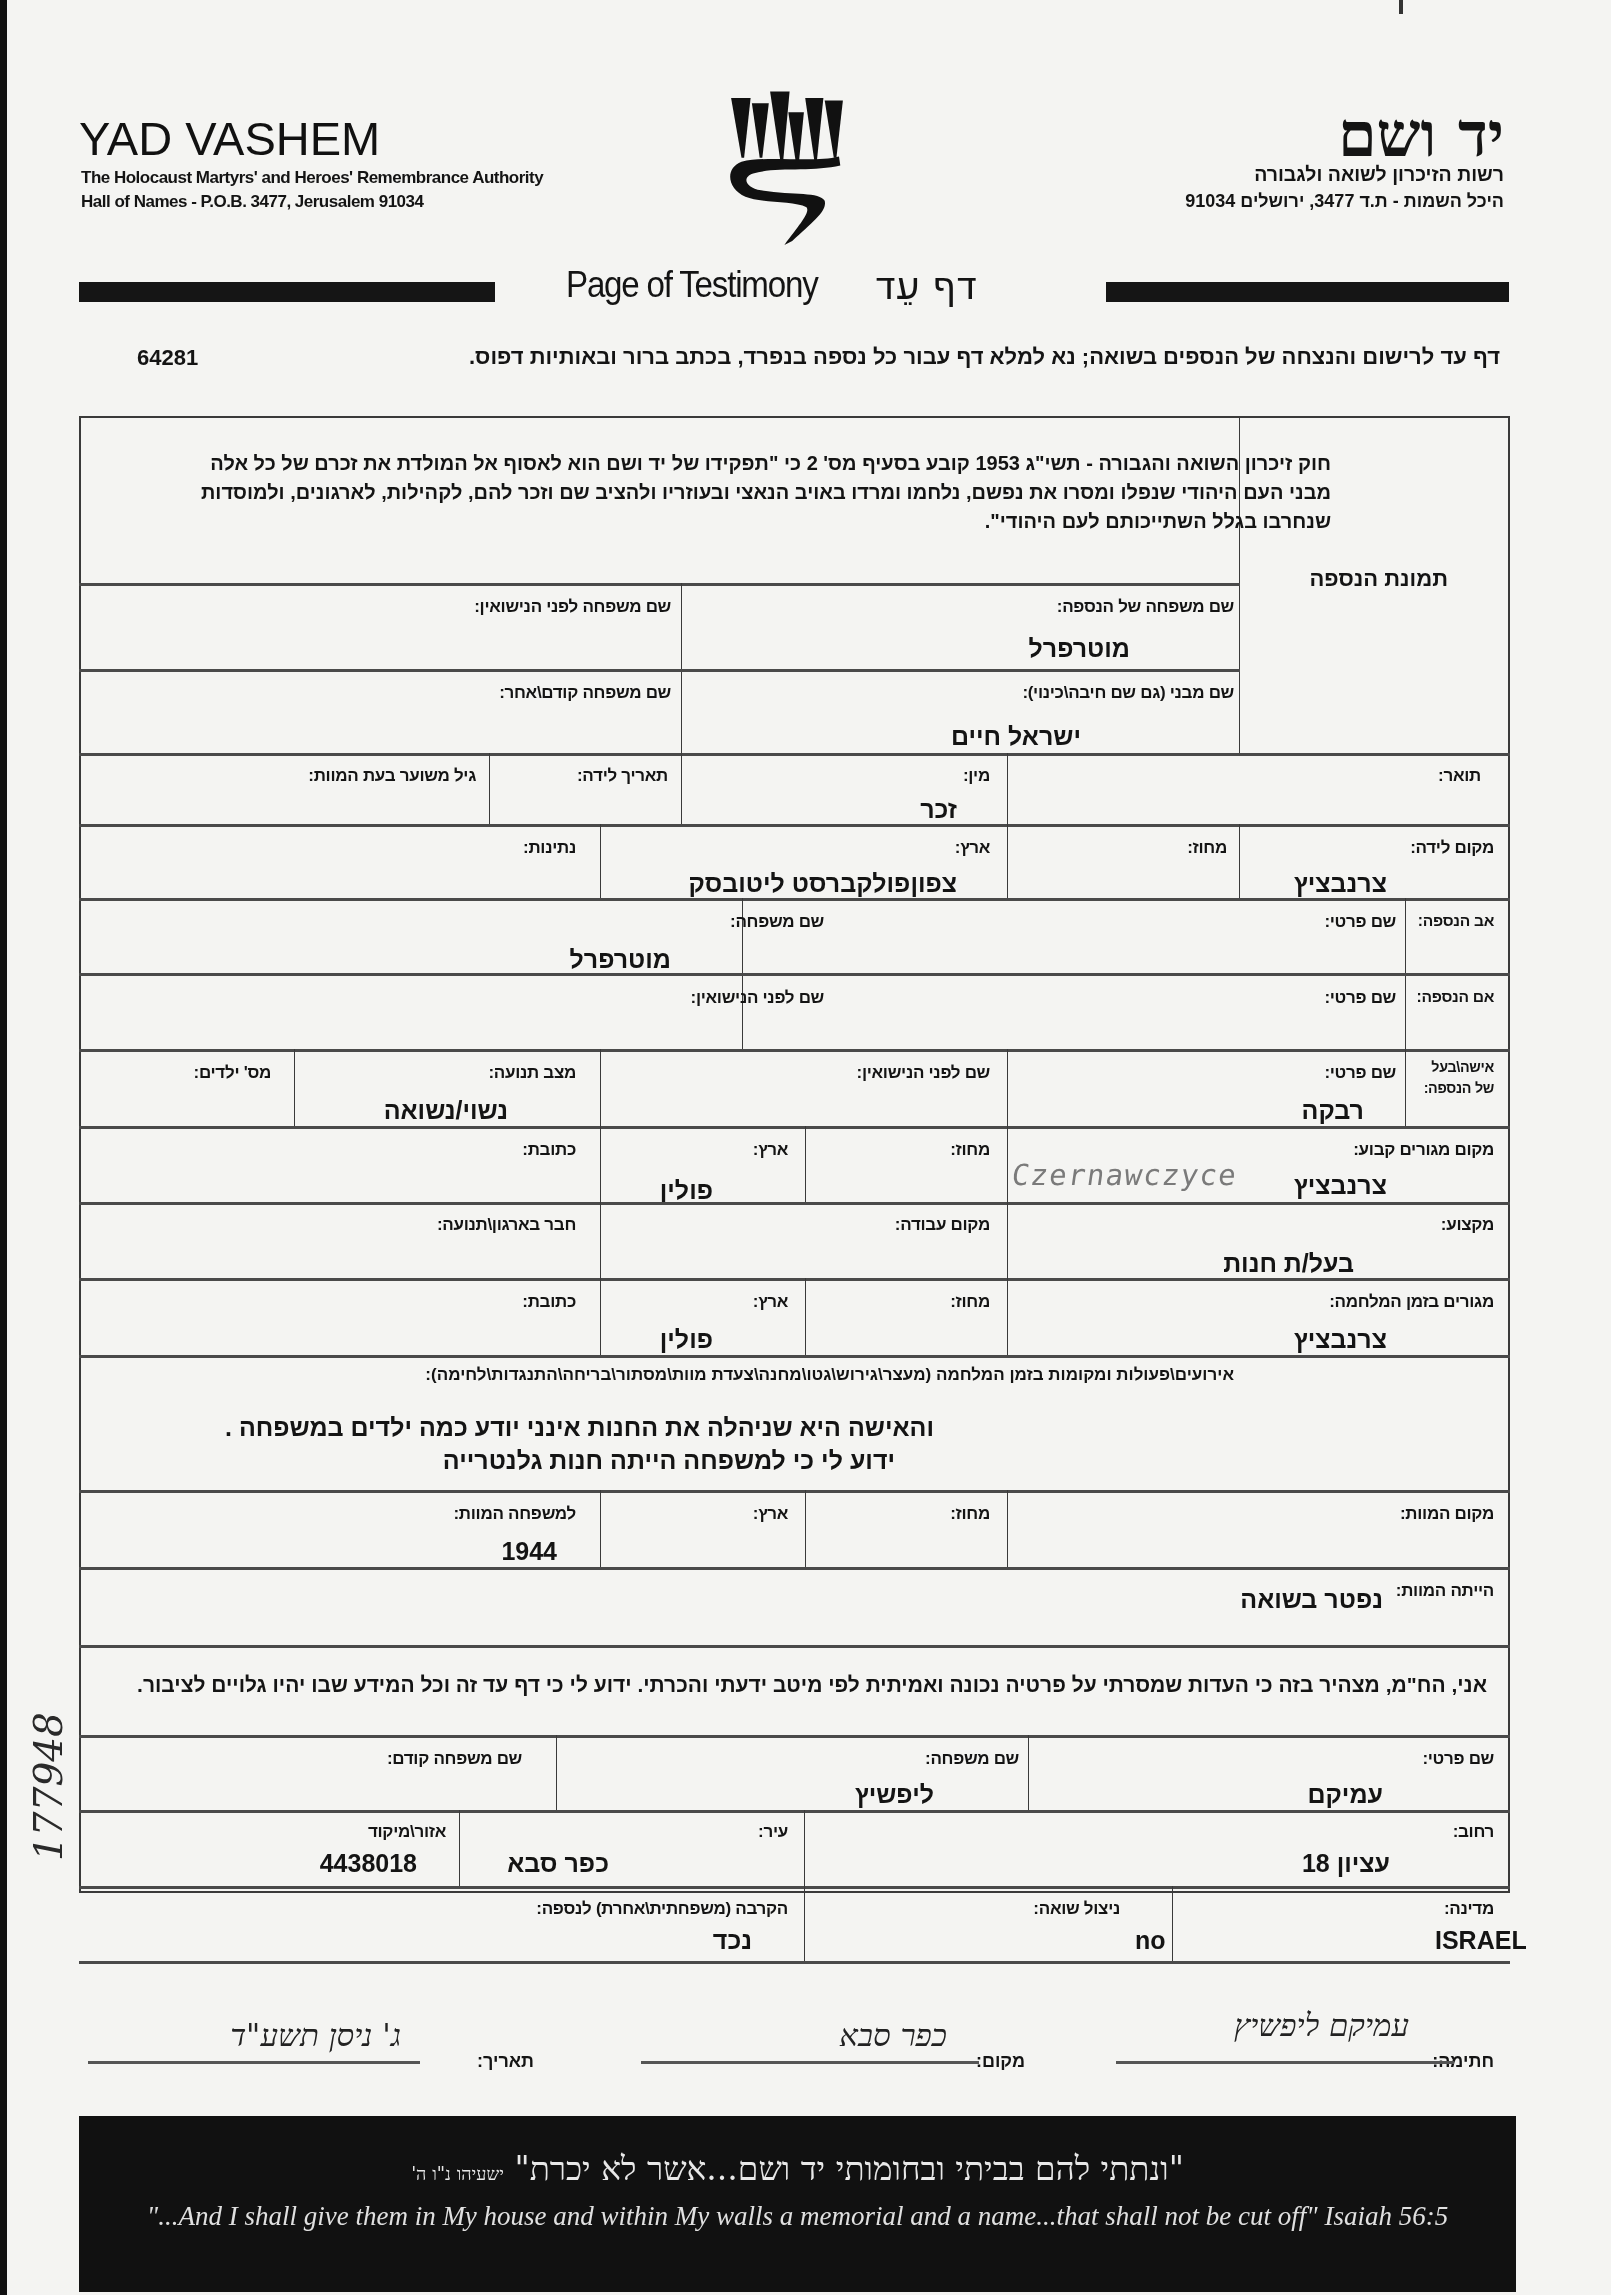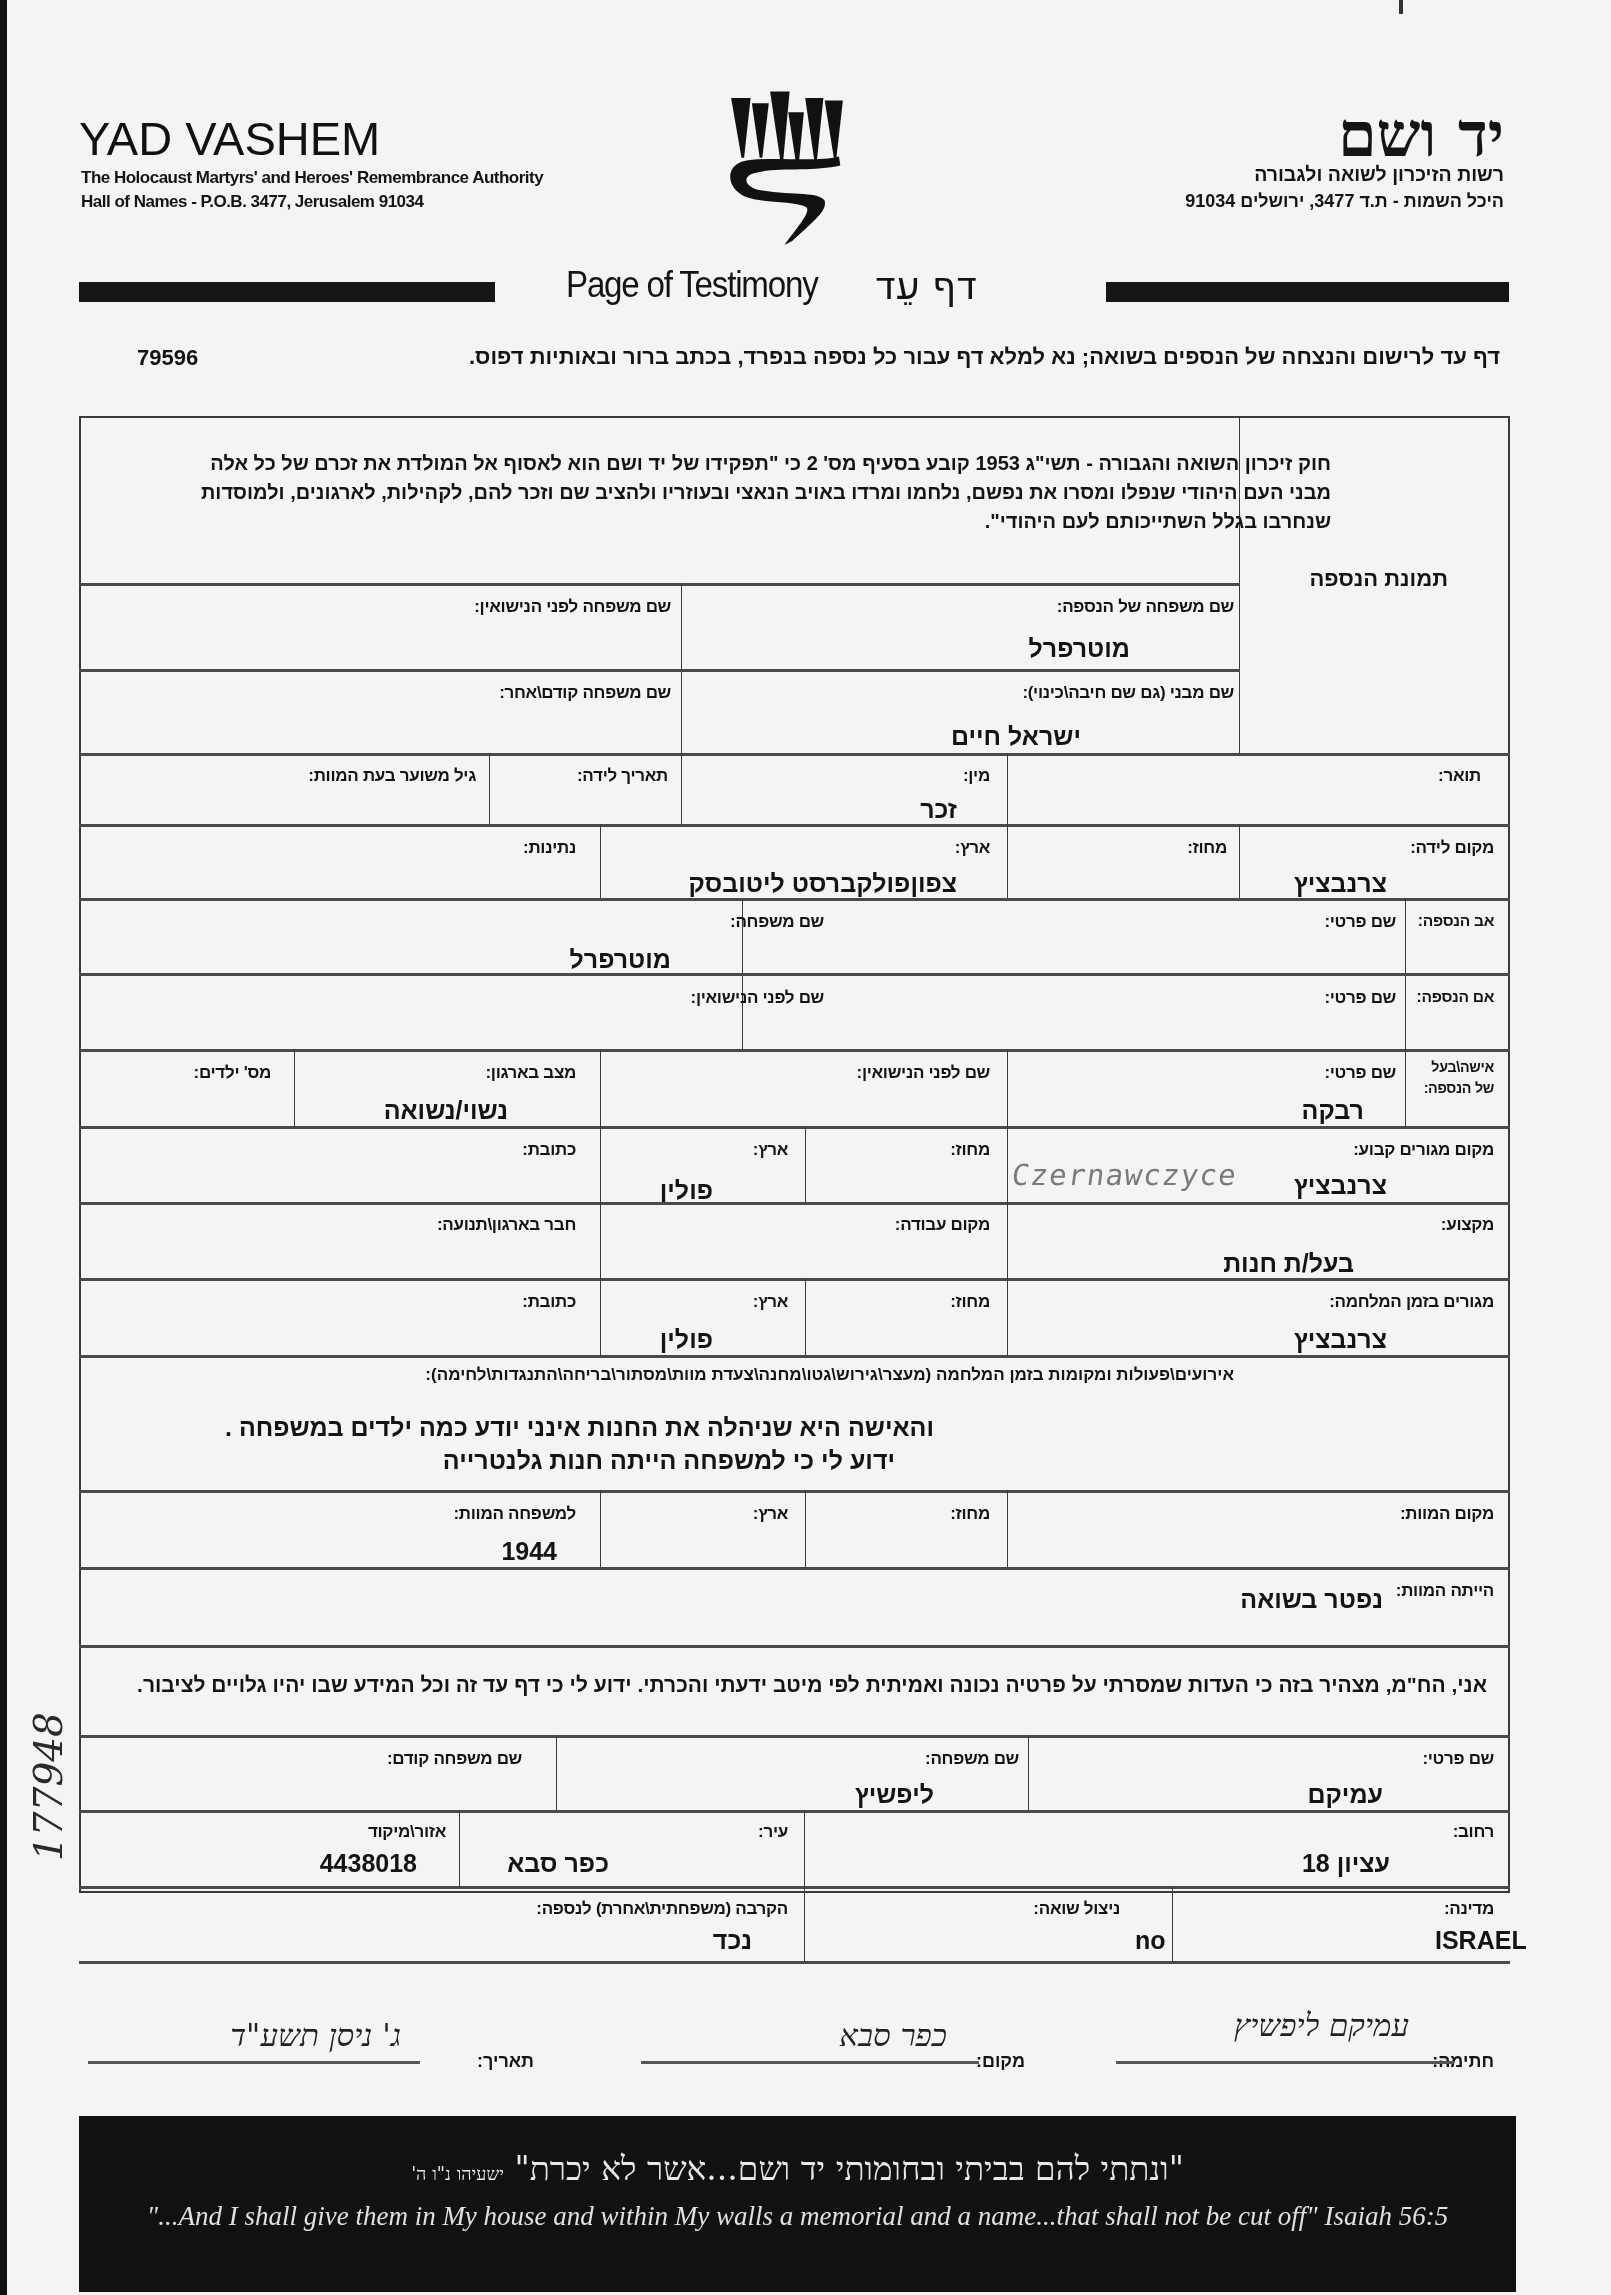--- a/index.html
+++ b/index.html
@@ -80,21 +80,21 @@
 <div class="abs he he-title">יד ושם</div>
 <div class="abs he he-sub1">רשות הזיכרון לשואה ולגבורה</div>
 <div class="abs he he-sub2">היכל השמות - ת.ד 3477, ירושלים 91034</div>
 
 <div class="abs bar bar-l"></div>
 <div class="abs pot-en">Page of Testimony</div>
 <div class="abs pot-he">דף עֵד</div>
 <div class="abs bar bar-r"></div>
 
 <div class="abs he instr">דף עד לרישום והנצחה של הנספים בשואה; נא למלא דף עבור כל נספה בנפרד, בכתב ברור ובאותיות דפוס.</div>
-<div class="abs formno">79596</div>
+<div class="abs formno">64281</div>
 
 <div class="cell" style="left:79px;top:416px;width:1431px;height:1477px;border-width:2px;"></div>
 
 <div class="vline" style="left:1239px;top:416px;height:338px;"></div>
 <div class="abs law">חוק זיכרון השואה והגבורה - תשי"ג 1953 קובע בסעיף מס' 2 כי "תפקידו של יד ושם הוא לאסוף אל המולדת את זכרם של כל אלה מבני העם היהודי שנפלו ומסרו את נפשם, נלחמו ומרדו באויב הנאצי ובעוזריו ולהציב שם וזכר להם, לקהילות, לארגונים, ולמוסדות שנחרבו בגלל השתייכותם לעם היהודי".</div>
 <div class="abs he" style="right:163px;top:566px;font-size:22px;font-weight:700;">תמונת הנספה</div>
 
 <div class="hline" style="left:79px;top:583px;width:1161px;"></div>
 <div class="vline" style="left:681px;top:583px;height:172px;"></div>
 <div class="lbl" style="right:377px;top:597px;">שם משפחה של הנספה:</div>
@@ -143,21 +143,21 @@
 <div class="hline" style="left:79px;top:1049px;width:1431px;"></div>
 <div class="vline" style="left:1405px;top:1049px;height:78px;"></div>
 <div class="vline" style="left:1007px;top:1049px;height:78px;"></div>
 <div class="vline" style="left:600px;top:1049px;height:78px;"></div>
 <div class="vline" style="left:294px;top:1049px;height:78px;"></div>
 <div class="lbl" style="right:117px;top:1059px;font-size:14.3px;">אישה\בעל</div>
 <div class="lbl" style="right:117px;top:1080px;font-size:14.3px;">של הנספה:</div>
 <div class="lbl" style="right:215px;top:1063px;">שם פרטי:</div>
 <div class="val" style="right:247px;top:1096px;">רבקה</div>
 <div class="lbl" style="right:621px;top:1063px;">שם לפני הנישואין:</div>
-<div class="lbl" style="right:1035px;top:1063px;">מצב בארגון:</div>
+<div class="lbl" style="right:1035px;top:1063px;">מצב תנועה:</div>
 <div class="val" style="right:1103px;top:1096px;">נשוי/נשואה</div>
 <div class="lbl" style="right:1340px;top:1063px;">מס' ילדים:</div>
 
 <div class="hline" style="left:79px;top:1126px;width:1431px;"></div>
 <div class="vline" style="left:1007px;top:1126px;height:78px;"></div>
 <div class="vline" style="left:805px;top:1126px;height:78px;"></div>
 <div class="vline" style="left:600px;top:1126px;height:78px;"></div>
 <div class="lbl" style="right:117px;top:1140px;">מקום מגורים קבוע:</div>
 <div class="val" style="right:224px;top:1171px;">צרנבציץ</div>
 <div class="val val-en hand-latin" style="left:1012px;top:1158px;">Czernawczyce</div>

